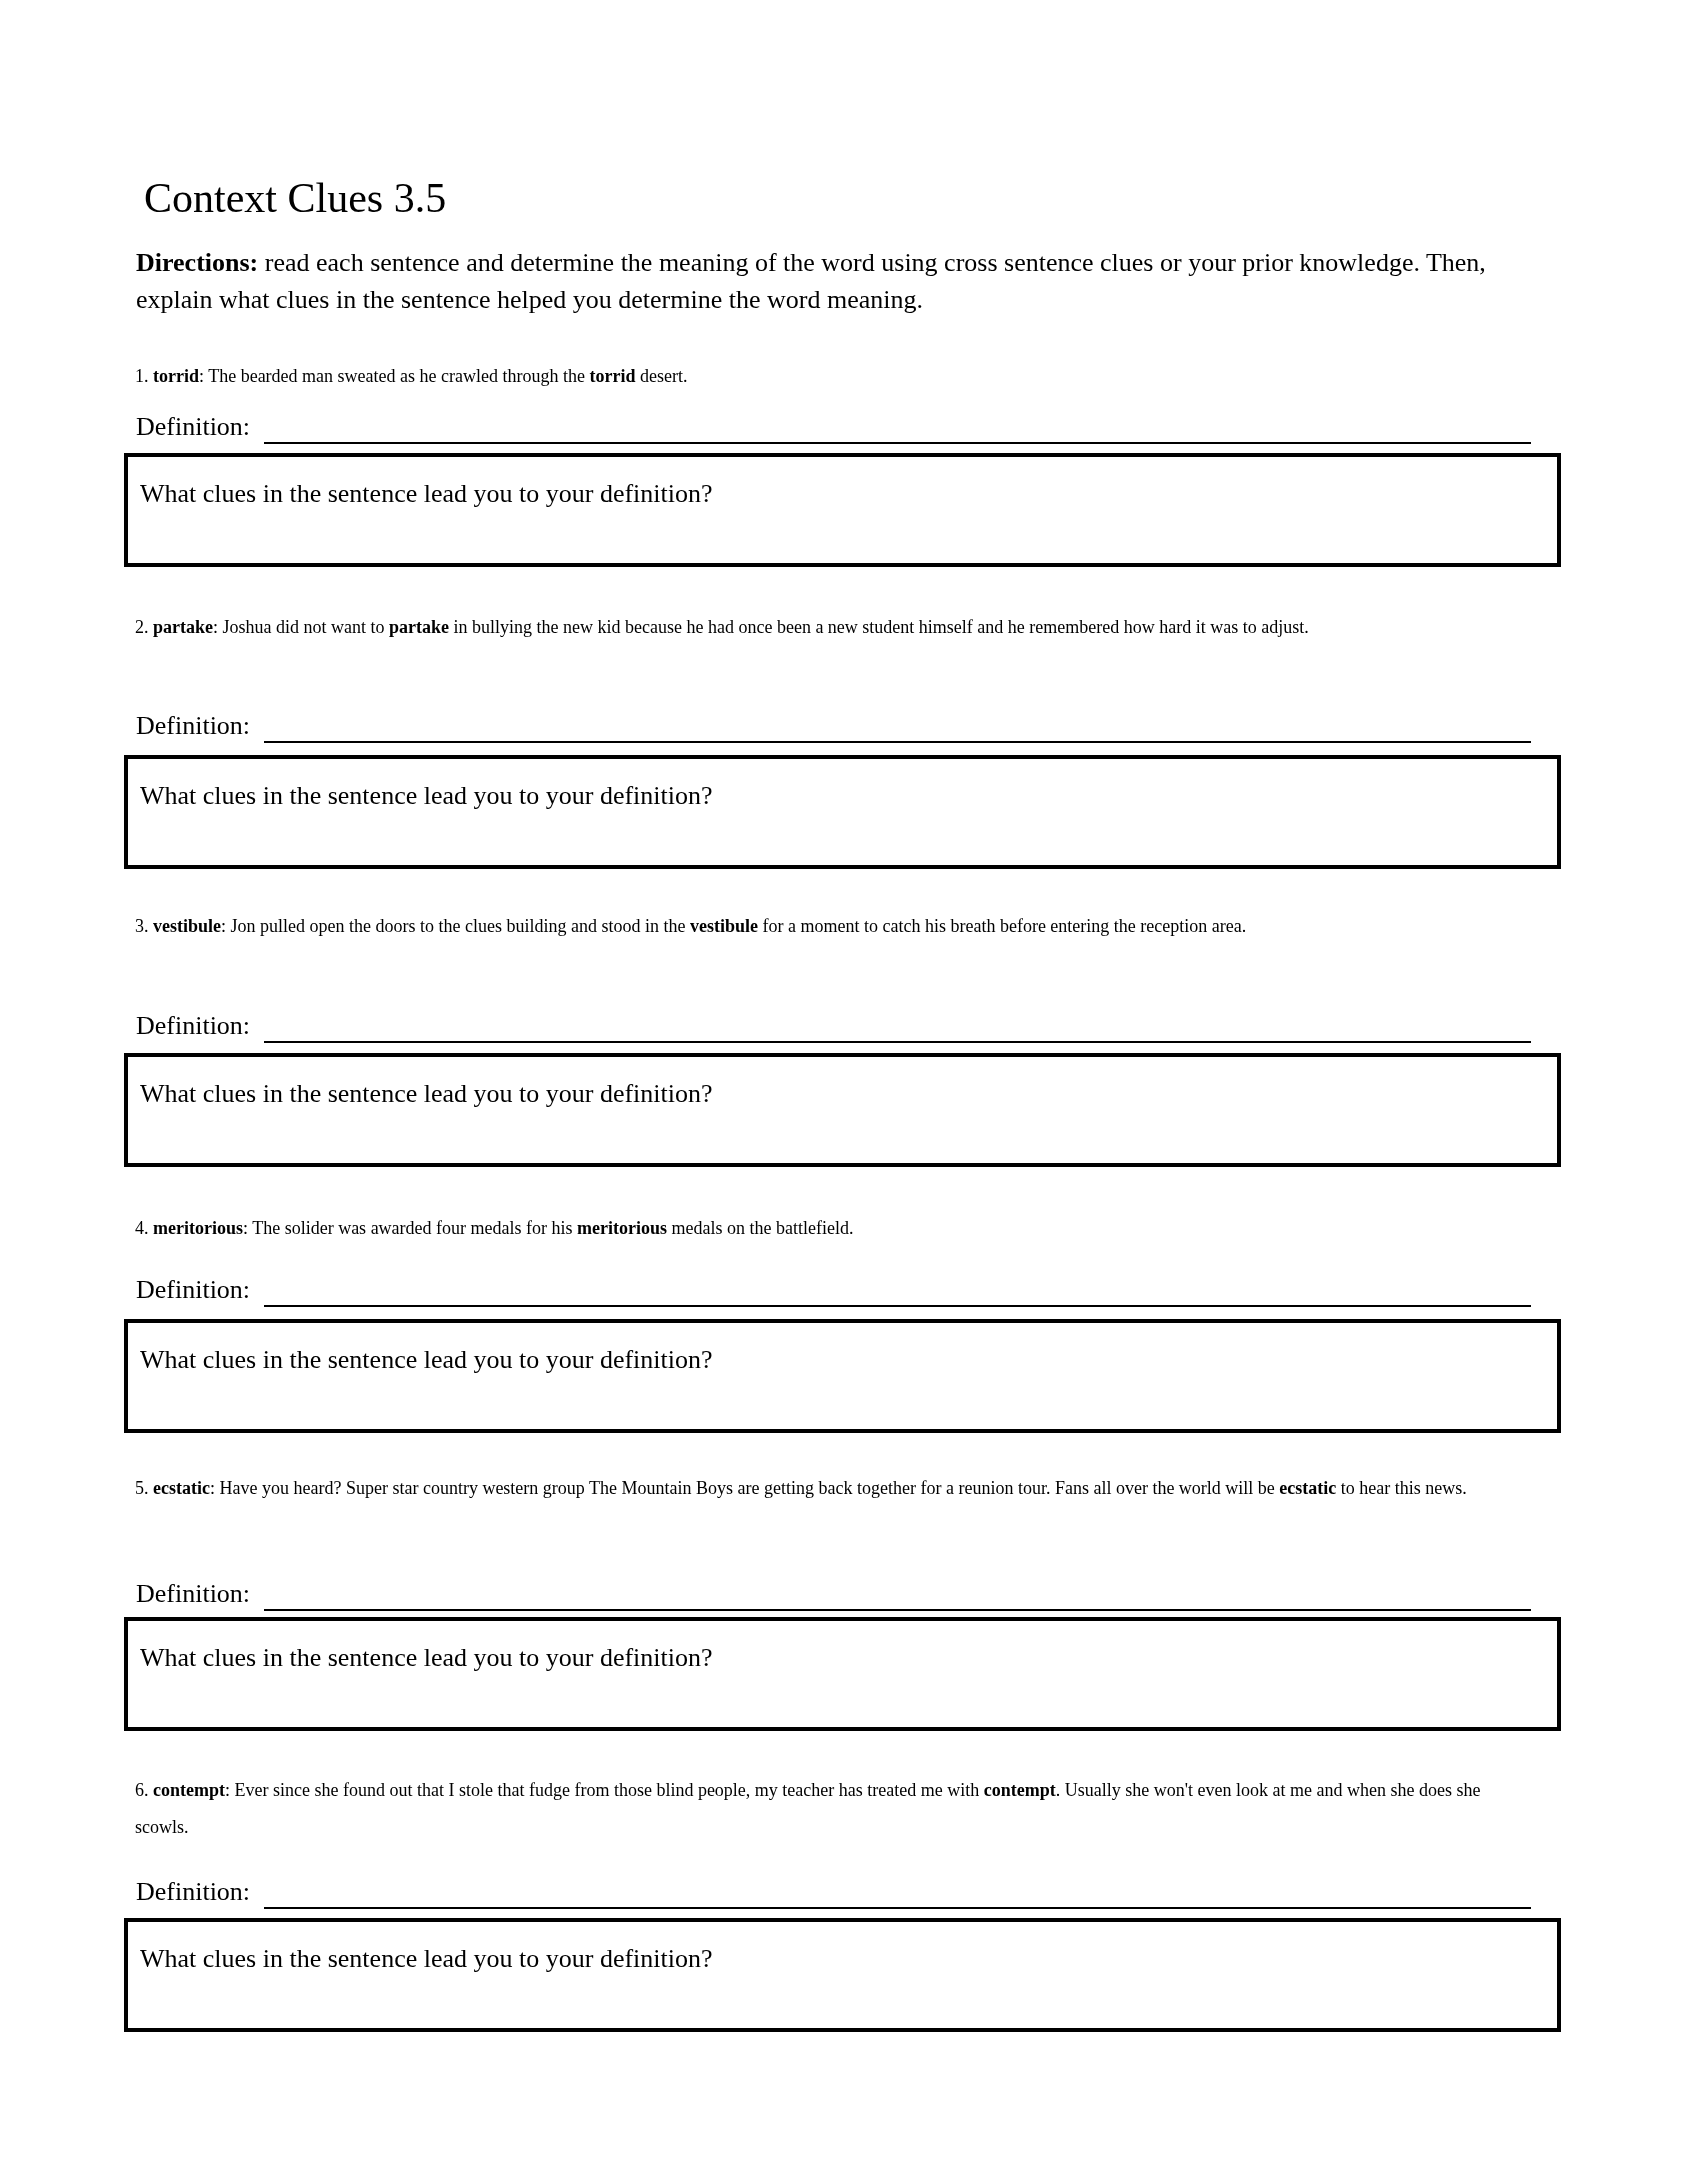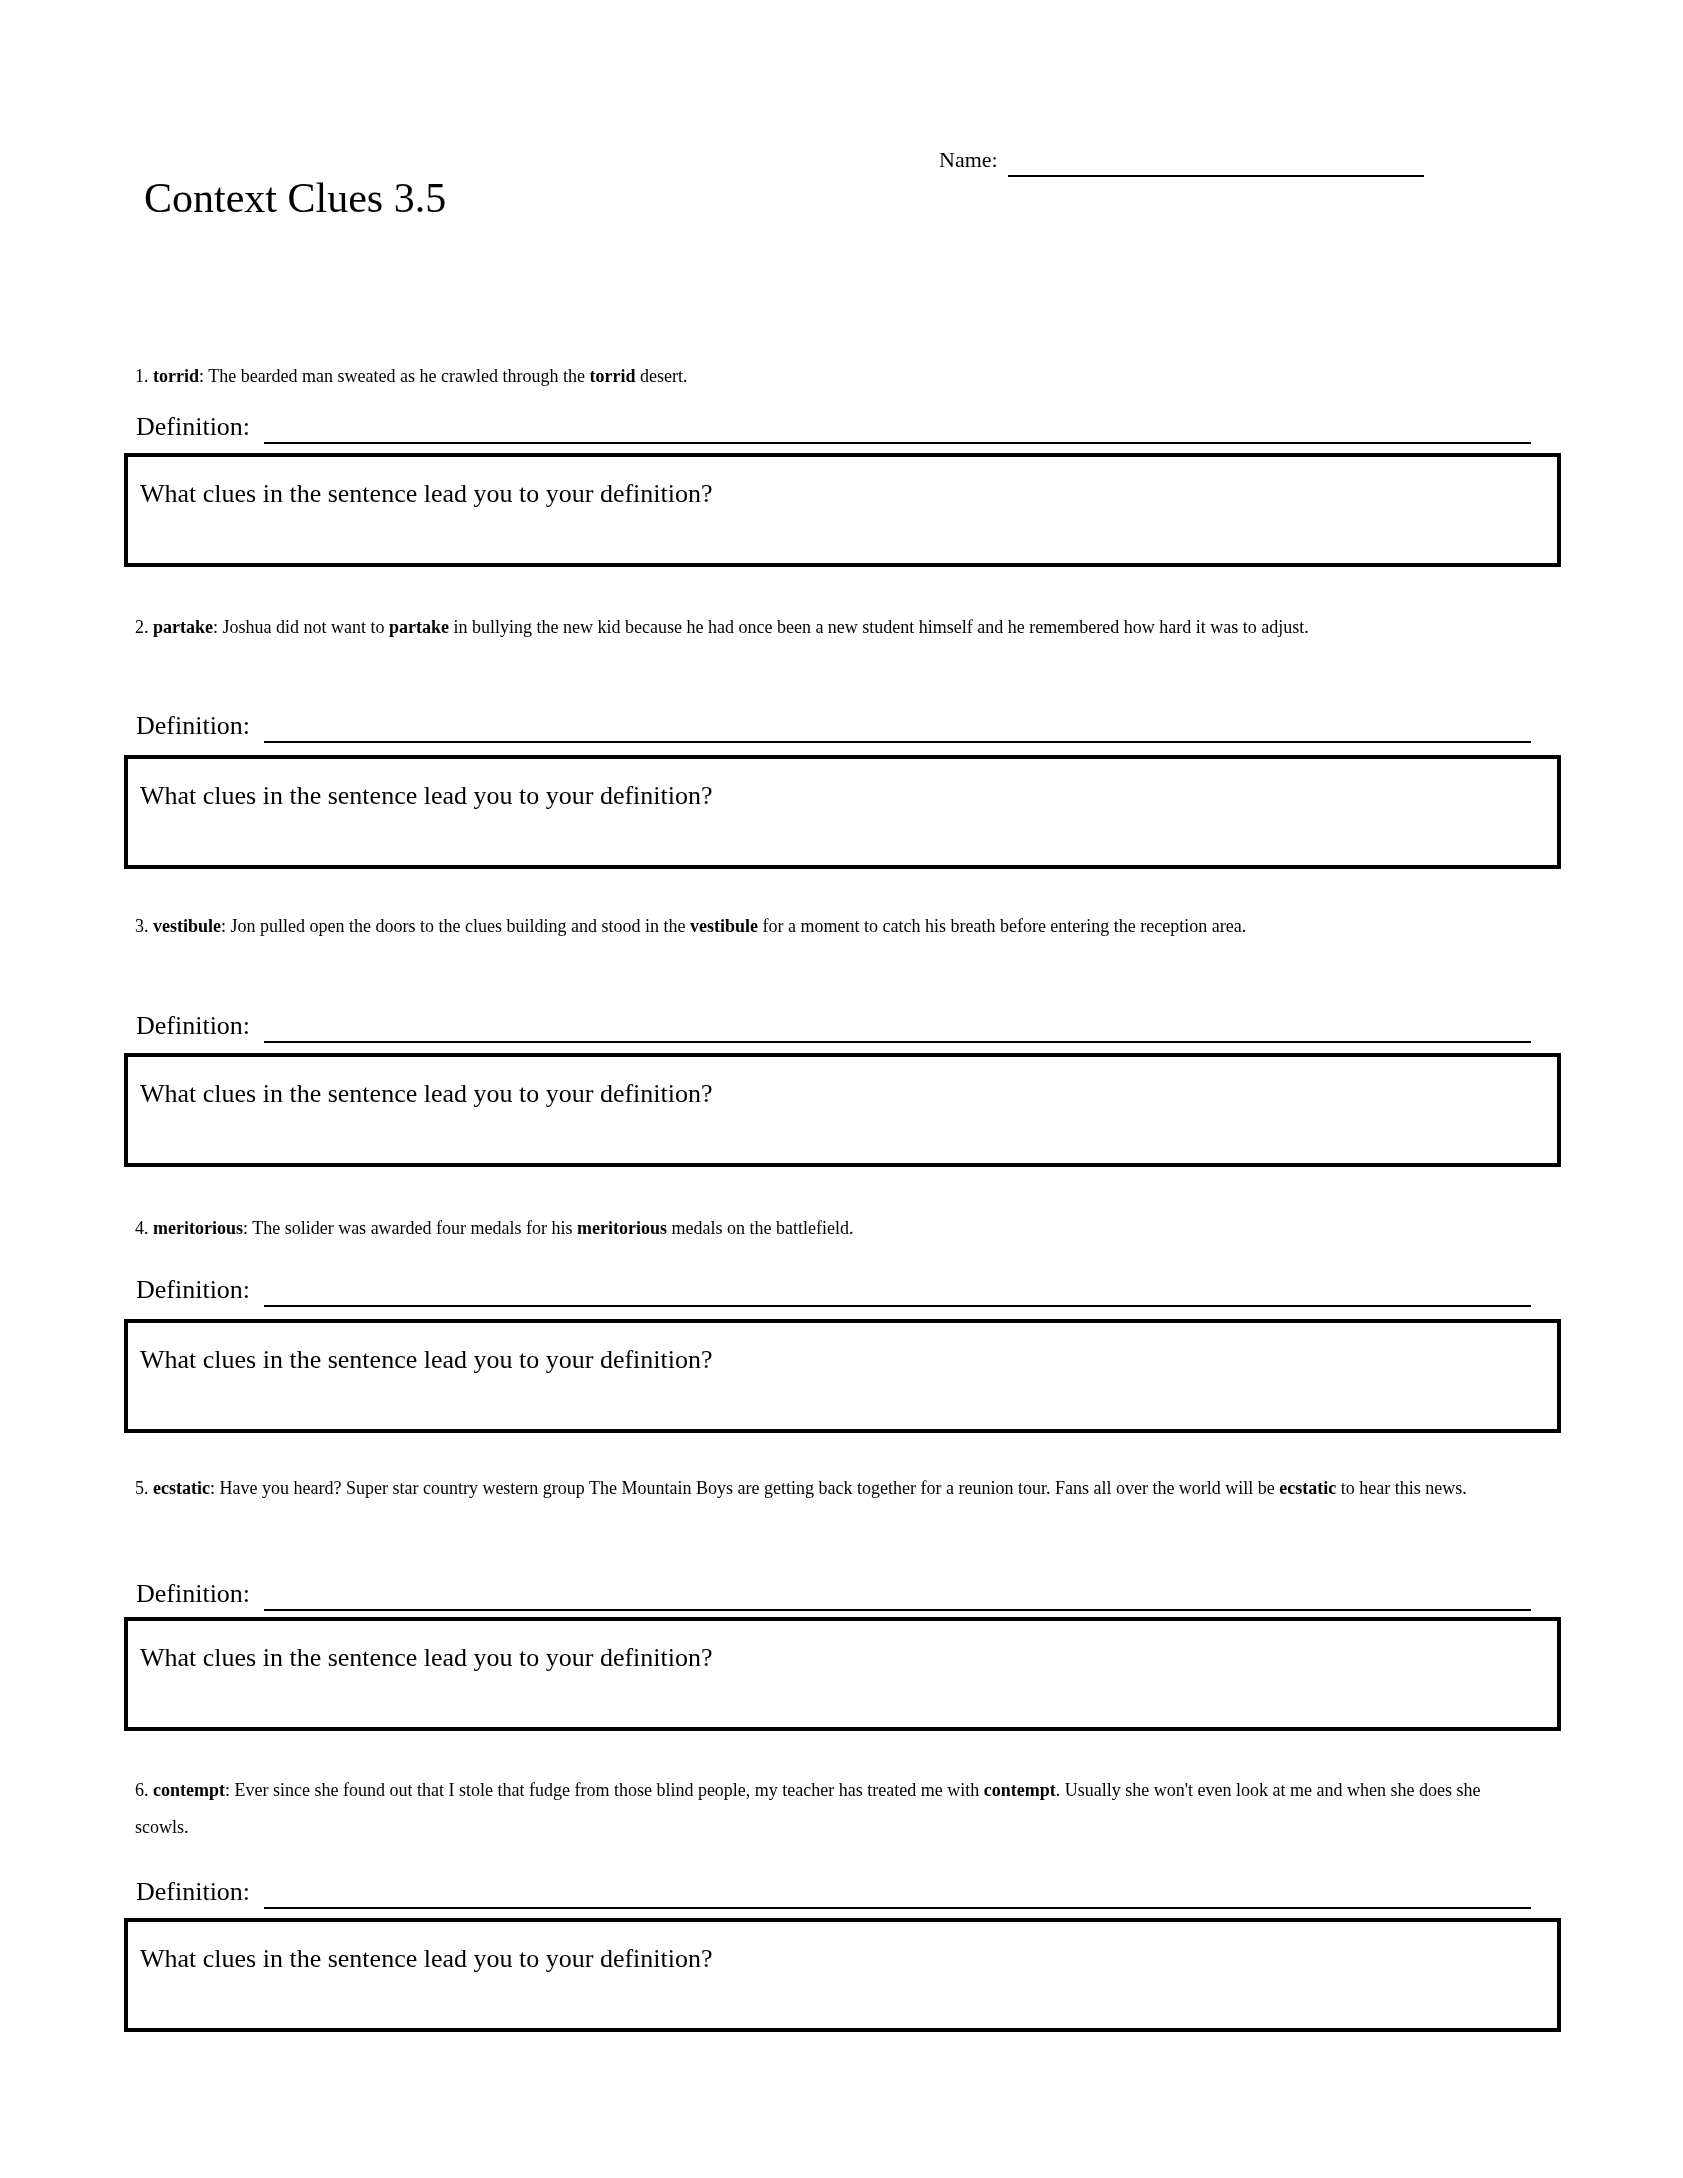--- a/index.html
+++ b/index.html
@@ -56,27 +56,24 @@
     background:#ffffff;
   }
   .cluebox .q { display:block; padding:20px 12px; font-size:26px; line-height:34px; }
   b { font-weight:bold; }
 </style>
 </head>
 <body>
 
 <div class="page">
 
-  <div class="name-row">
-    <span class="name-label">Name:</span>
-    <span class="name-blank"></span>
-  </div>
 
   <h1 class="title">Context Clues 3.5</h1>
 
+  <p class="directions"><b>Directions:</b><span> read each sentence and determine the meaning of the word using cross sentence clues or your prior knowledge. Then, explain what clues in the sentence helped you determine the word meaning.</span></p>
 
   <div id="items">
   <section class="item">
     <p class="sentence"><span>1.</span> <b>torrid</b><span>: The bearded man sweated as he crawled through the </span><b>torrid</b><span> desert.</span></p>
     <div class="defrow">
       <span class="deflabel">Definition:</span>
       <span class="defblank"></span>
     </div>
     <div class="cluebox">
       <span class="q">What clues in the sentence lead you to your definition?</span>

